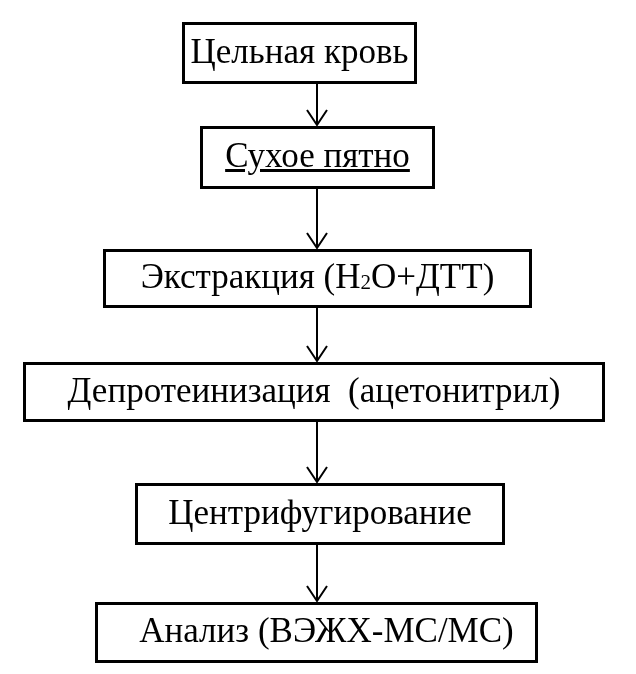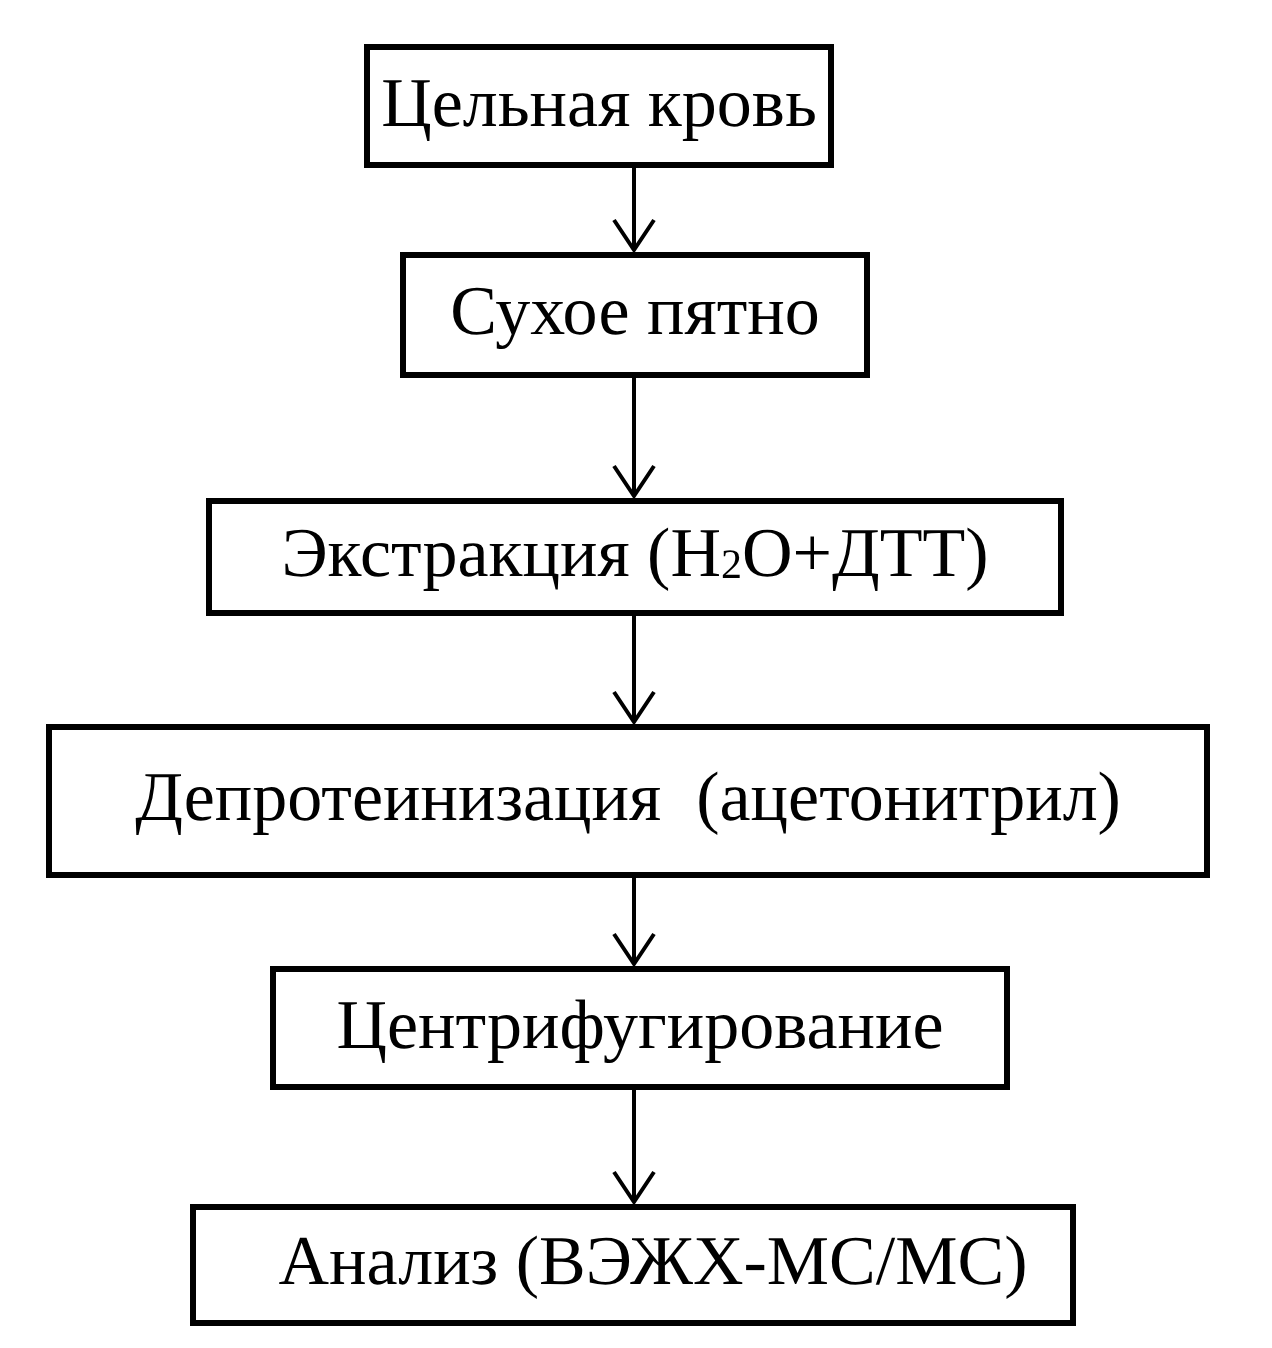--- a/index.html
+++ b/index.html
@@ -39,23 +39,23 @@
     padding-bottom: 4px;
   }
   .box .sub {
     font-size: 0.6em;
     vertical-align: baseline;
     position: relative;
     top: 0.05em;
   }
   
   .b1 { left: 182px; top: 5px;   width: 235px; height: 62px; margin-top: 17px; }
-  .b2 { left: 200px; top: 126px; width: 235px; height: 63px; }
+  .b2 { left: 200px; top: 126px; width: 235px; height: 63px; text-decoration: underline; }
   .b3 { left: 103px; top: 249px; width: 429px; height: 59px; justify-content: center; }
-  .b4 { left: 23px;  top: 362px; width: 582px; height: 77px; }
+  .b4 { left: 23px;  top: 362px; width: 582px; height: 60px; }
   .b5 { left: 135px; top: 483px; width: 370px; height: 62px; }
   .b6 { left: 95px;  top: 602px; width: 443px; height: 61px; padding-left: 20px; }
 </style>
 </head>
 <body>
 
 <div class="canvas">
 
   <svg class="arrow-layer" viewBox="0 0 636 674" fill="none" stroke="#000000" stroke-width="2">
     <g>

